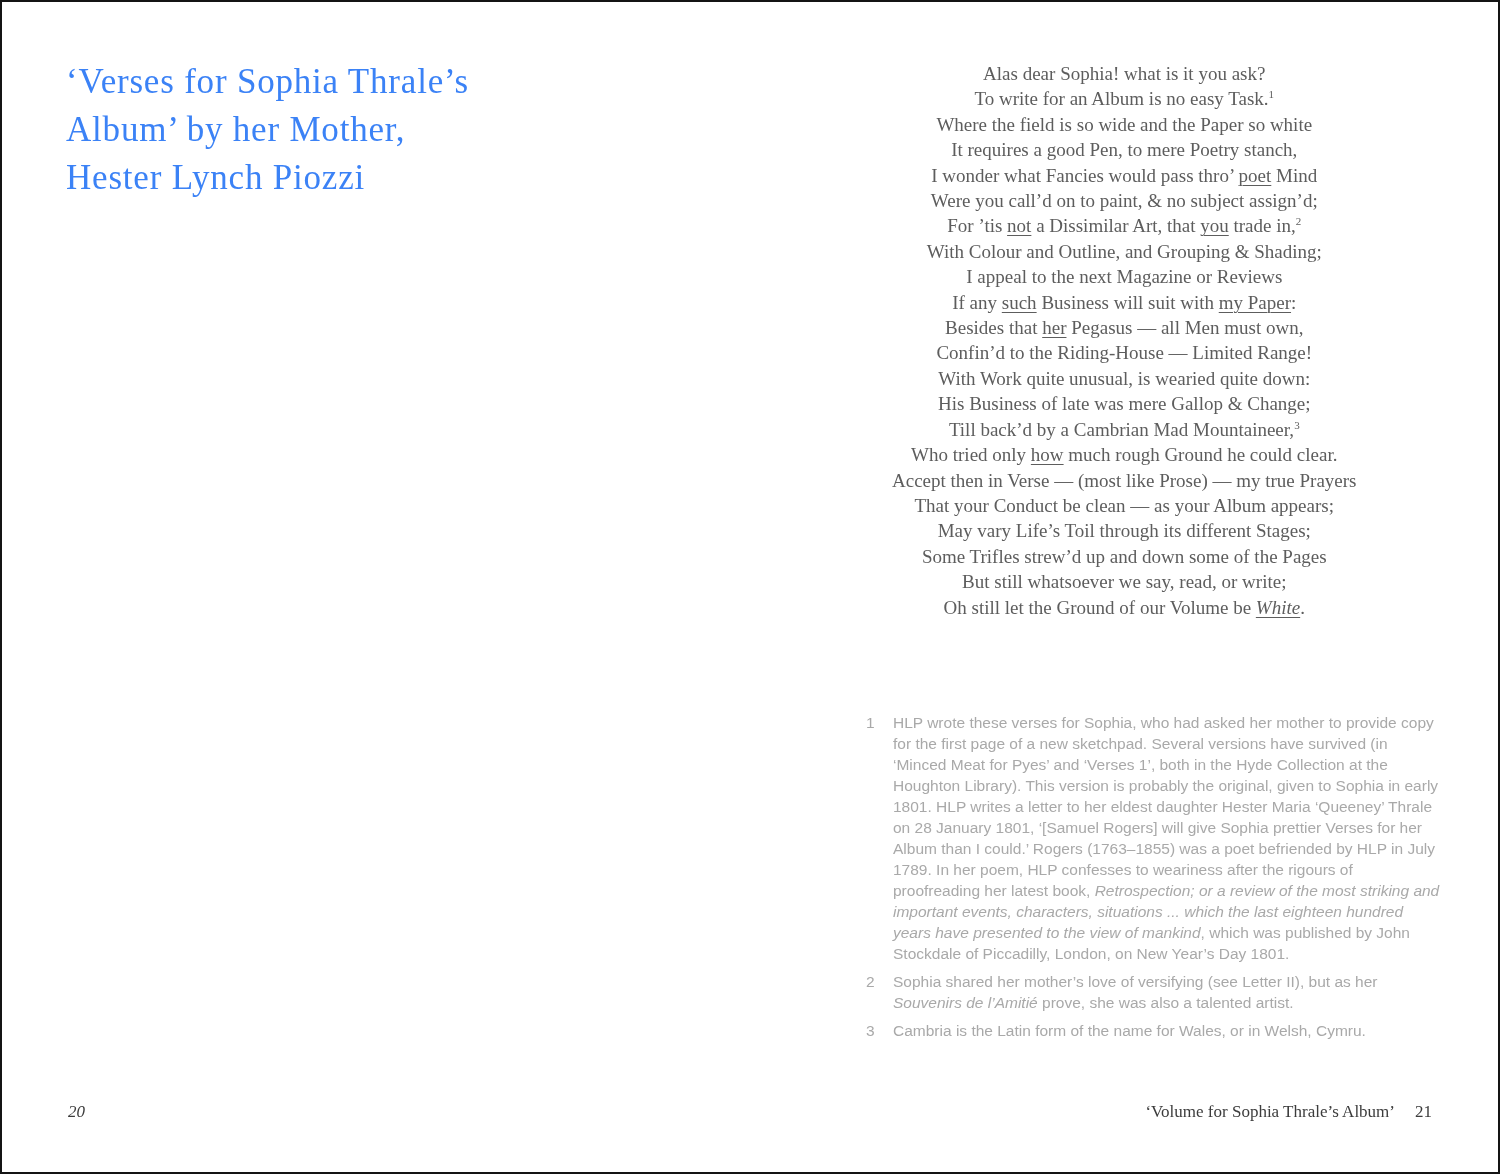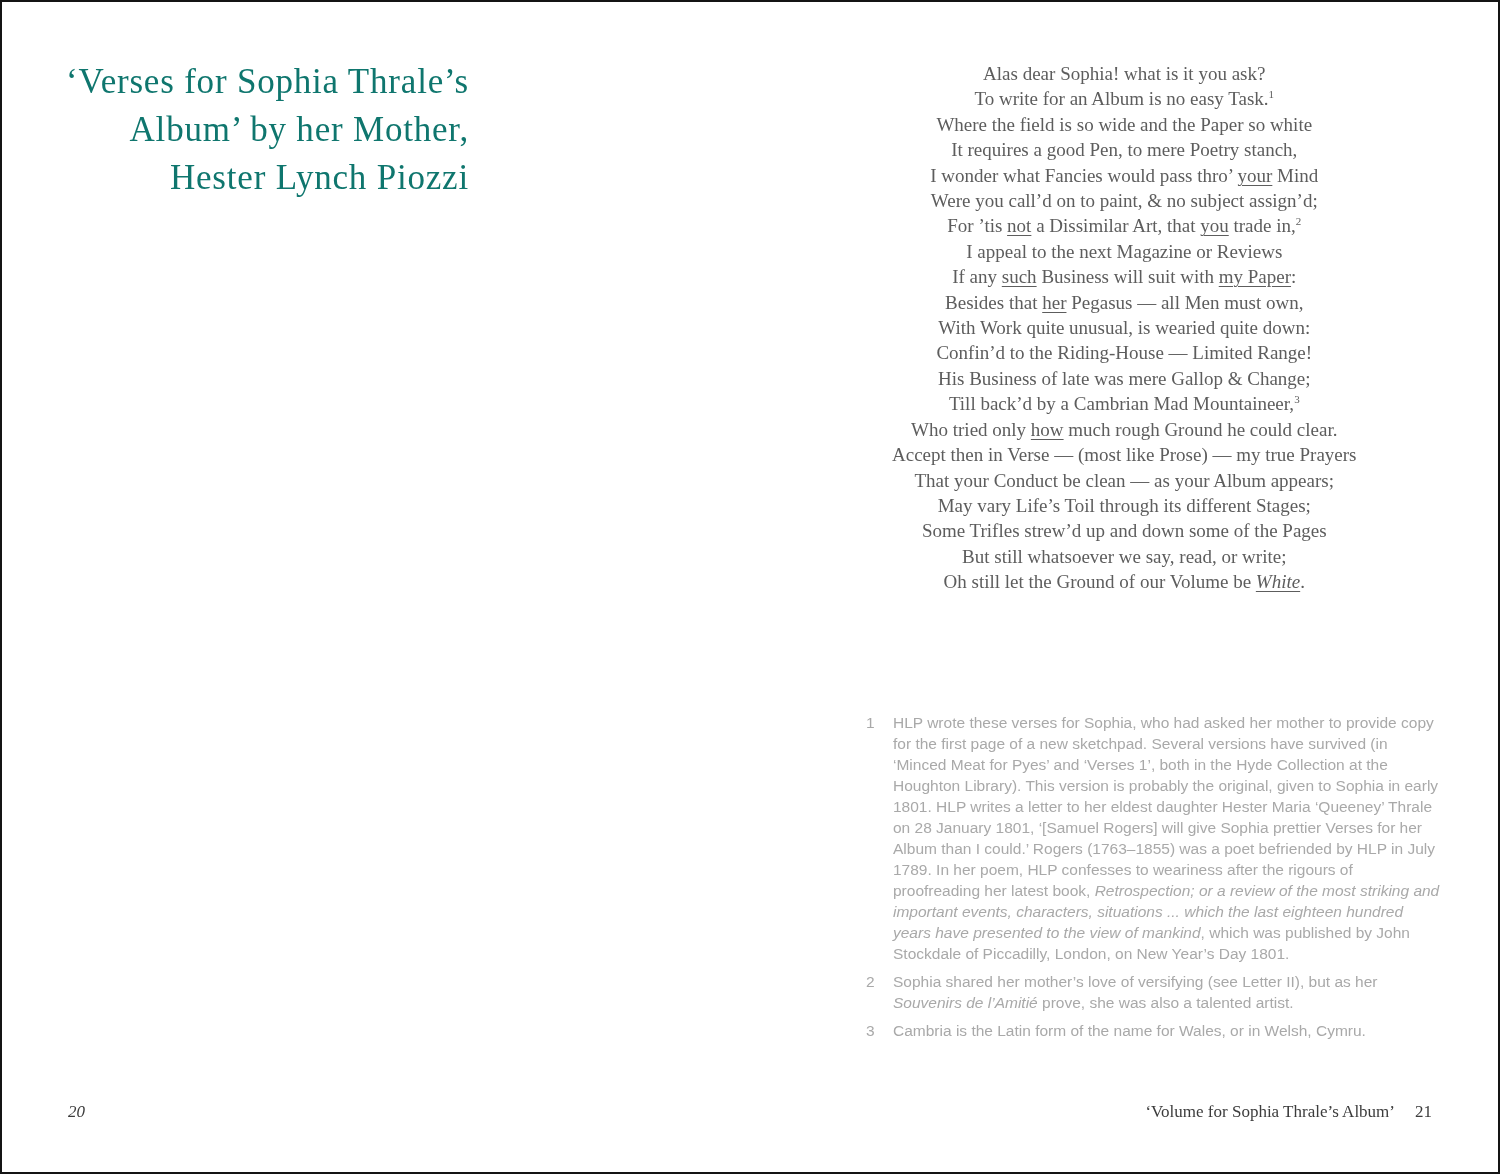--- a/index.html
+++ b/index.html
@@ -11,23 +11,22 @@
     box-sizing:border-box;
     overflow:hidden;
     font-family:"Liberation Serif", serif;
   }
 
   
   .chapter-title {
     position:absolute; left:64px; top:56px;
     font-size:35px; line-height:48px;
     letter-spacing:0.8px;
-    color:#0f766e;
+    color:#3b82f6;
     font-weight:400;
-    text-align:right;
   }
 
   .page-num-left {
     position:absolute; left:66px; bottom:50px;
     font-size:17px; color:#3c3c3c;font-style:italic;
   }
 
   
   .poem {
     position:absolute; left:890px; top:59px;
@@ -69,28 +68,29 @@
     <div>Album’ by her Mother,</div>
     <div>Hester Lynch Piozzi</div>
   </div>
   <div class="page-num-left">20</div>
 
   <div class="poem">
       <div class="poem-line"><span>Alas dear Sophia! what is it you ask?</span></div>
       <div class="poem-line"><span>To write for an Album is no easy Task.</span><sup>1</sup></div>
       <div class="poem-line"><span>Where the field is so wide and the Paper so white</span></div>
       <div class="poem-line"><span>It requires a good Pen, to mere Poetry stanch,</span></div>
-      <div class="poem-line"><span>I wonder what Fancies would pass thro’ </span><span class="u">your</span><span> Mind</span></div>
+      <div class="poem-line"><span>I wonder what Fancies would pass thro’ </span><span class="u">poet</span><span> Mind</span></div>
       <div class="poem-line"><span>Were you call’d on to paint, &amp; no subject assign’d;</span></div>
       <div class="poem-line"><span>For ’tis </span><span class="u">not</span><span> a Dissimilar Art, that </span><span class="u">you</span><span> trade in,</span><sup>2</sup></div>
+      <div class="poem-line"><span>With Colour and Outline, and Grouping &amp; Shading;</span></div>
       <div class="poem-line"><span>I appeal to the next Magazine or Reviews</span></div>
       <div class="poem-line"><span>If any </span><span class="u">such</span><span> Business will suit with </span><span class="u">my Paper</span><span>:</span></div>
       <div class="poem-line"><span>Besides that </span><span class="u">her</span><span> Pegasus — all Men must own,</span></div>
+      <div class="poem-line"><span>Confin’d to the Riding-House — Limited Range!</span></div>
       <div class="poem-line"><span>With Work quite unusual, is wearied quite down:</span></div>
-      <div class="poem-line"><span>Confin’d to the Riding-House — Limited Range!</span></div>
       <div class="poem-line"><span>His Business of late was mere Gallop &amp; Change;</span></div>
       <div class="poem-line"><span>Till back’d by a Cambrian Mad Mountaineer,</span><sup>3</sup></div>
       <div class="poem-line"><span>Who tried only </span><span class="u">how</span><span> much rough Ground he could clear.</span></div>
       <div class="poem-line"><span>Accept then in Verse — (most like Prose) — my true Prayers</span></div>
       <div class="poem-line"><span>That your Conduct be clean — as your Album appears;</span></div>
       <div class="poem-line"><span>May vary Life’s Toil through its different Stages;</span></div>
       <div class="poem-line"><span>Some Trifles strew’d up and down some of the Pages</span></div>
       <div class="poem-line"><span>But still whatsoever we say, read, or write;</span></div>
       <div class="poem-line"><span>Oh still let the Ground of our Volume be </span><span class="u i">White</span><span>.</span></div>
     </div>

